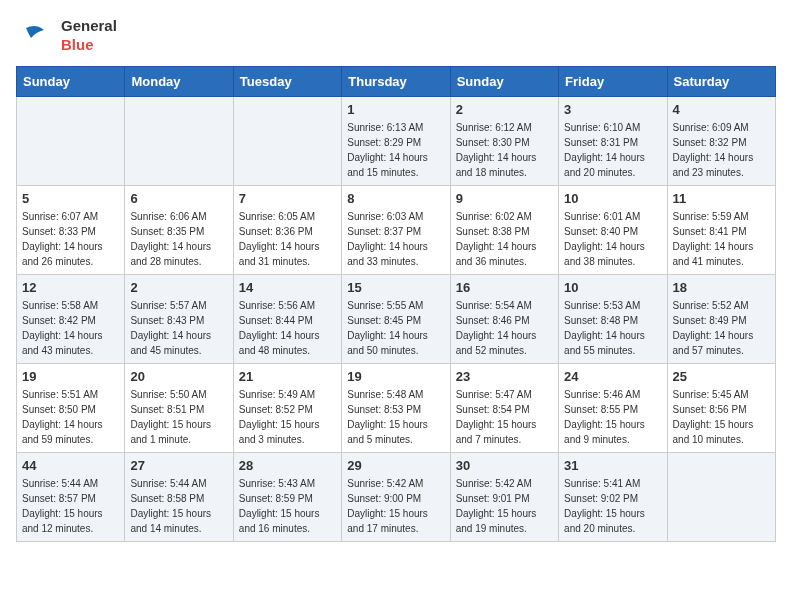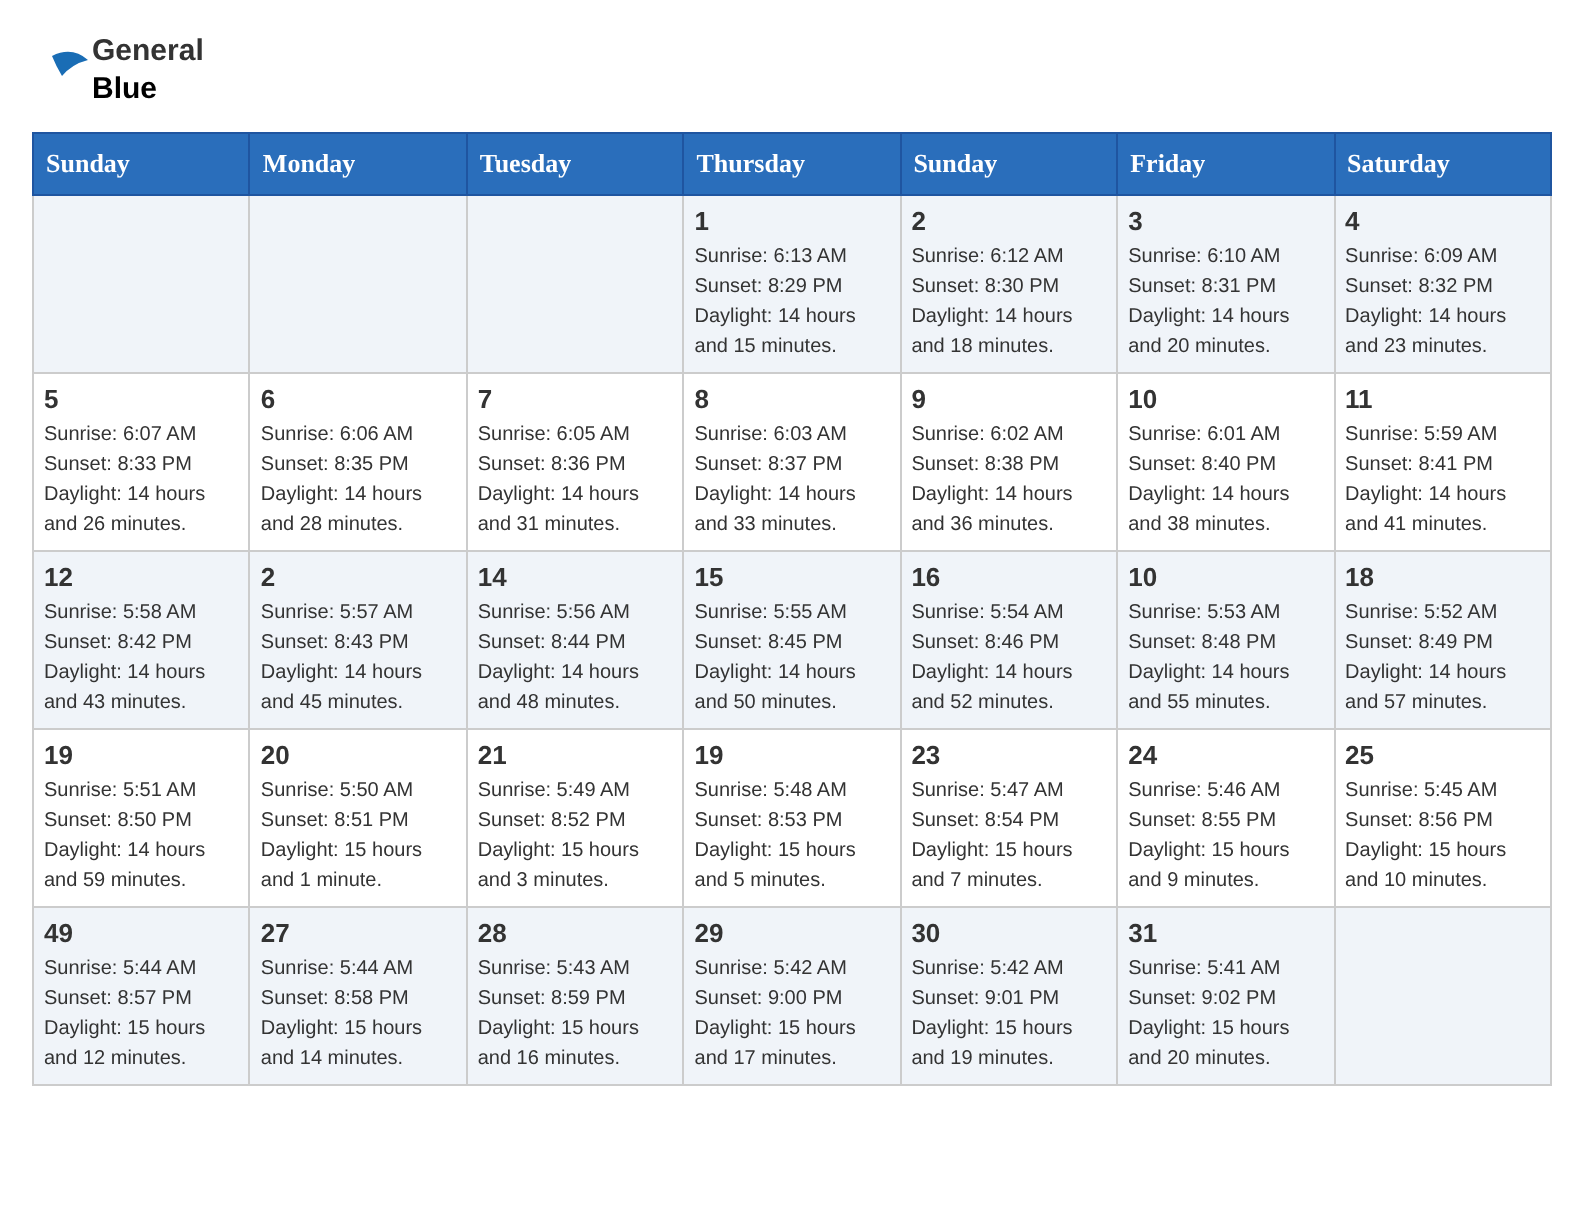--- a/index.html
+++ b/index.html
@@ -12,21 +12,21 @@
     }
     .header-area {
       display: flex;
       justify-content: space-between;
       align-items: flex-start;
       margin-bottom: 12px;
     }
     .logo {
       display: flex;
       align-items: center;
-      gap: 0;
+      gap: 15px;
       justify-content: space-between;
     }
     .title-area {
       text-align: right;
     }
     .main-title {
       font-size: 36px;
       font-weight: bold;
       color: #333;
     }
@@ -40,21 +40,20 @@
       border: 1px solid #ccc;
     }
     .calendar-table th {
       background-color: #2a6ebb;
       color: #fff;
       font-size: 13px;
       font-weight: bold;
       padding: 7px 6px;
       text-align: left;
       border: 1px solid #1f55a0;
-      font-family: Liberation Serif, serif;
     }
     .calendar-table td {
       vertical-align: top;
       border: 1px solid #ccc;
       padding: 5px 5px;
       font-size: 10.5px;
       color: #333;
       min-height: 80px;
       width: calc(100% / 7);
     }
@@ -76,21 +75,21 @@
     }
   </style>
 </head>
 <body>
 
 <div class="header-area">
   <div class="logo">
       <svg width="30" height="35" viewBox="0 0 30 35">
         <path d="M10,10 Q20,5 28,12 Q20,14 15,20 Q12,15 10,10 Z" fill="#1a6db5"></path>
       </svg>
-      <div style="line-height: 1.2;"><span style="font-size:15px;font-weight:bold;color:#333;">General</span><br><span style="font-size:15px;font-weight:bold;color:#000000;">Blue</span></div>
+      <div style="line-height: 1.2;"><span style="font-size:15px;font-weight:bold;color:#333;">General</span><br><span style="font-size:15px;font-weight:bold;color:#ef4444;">Blue</span></div>
     </div>
   <div class="title-area">
     <div class="main-title"></div>
     <div class="subtitle"></div>
   </div>
 </div>
 
 <table class="calendar-table">
   <thead>
     <tr>
@@ -210,21 +209,21 @@
           <div class="day-number">24</div>
           <div class="day-info">Sunrise: 5:46 AM<br>Sunset: 8:55 PM<br>Daylight: 15 hours<br>and 9 minutes.</div>
         </td>
         <td>
           <div class="day-number">25</div>
           <div class="day-info">Sunrise: 5:45 AM<br>Sunset: 8:56 PM<br>Daylight: 15 hours<br>and 10 minutes.</div>
         </td>
       </tr>
       <tr>
         <td>
-          <div class="day-number">49</div>
+          <div class="day-number">44</div>
           <div class="day-info">Sunrise: 5:44 AM<br>Sunset: 8:57 PM<br>Daylight: 15 hours<br>and 12 minutes.</div>
         </td>
         <td>
           <div class="day-number">27</div>
           <div class="day-info">Sunrise: 5:44 AM<br>Sunset: 8:58 PM<br>Daylight: 15 hours<br>and 14 minutes.</div>
         </td>
         <td>
           <div class="day-number">28</div>
           <div class="day-info">Sunrise: 5:43 AM<br>Sunset: 8:59 PM<br>Daylight: 15 hours<br>and 16 minutes.</div>
         </td>

